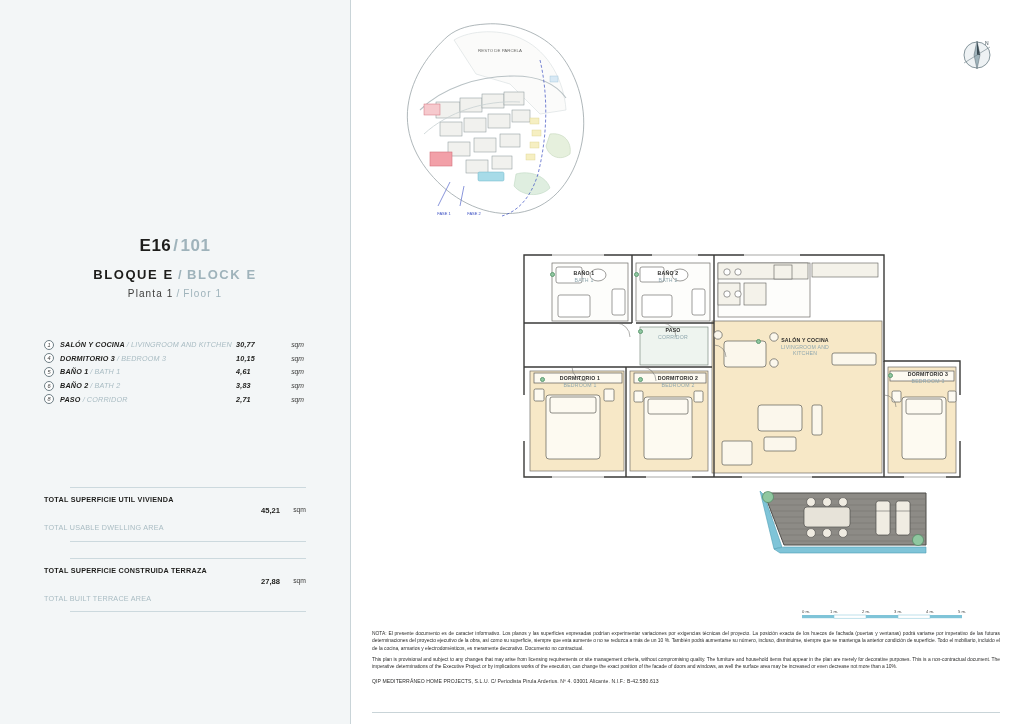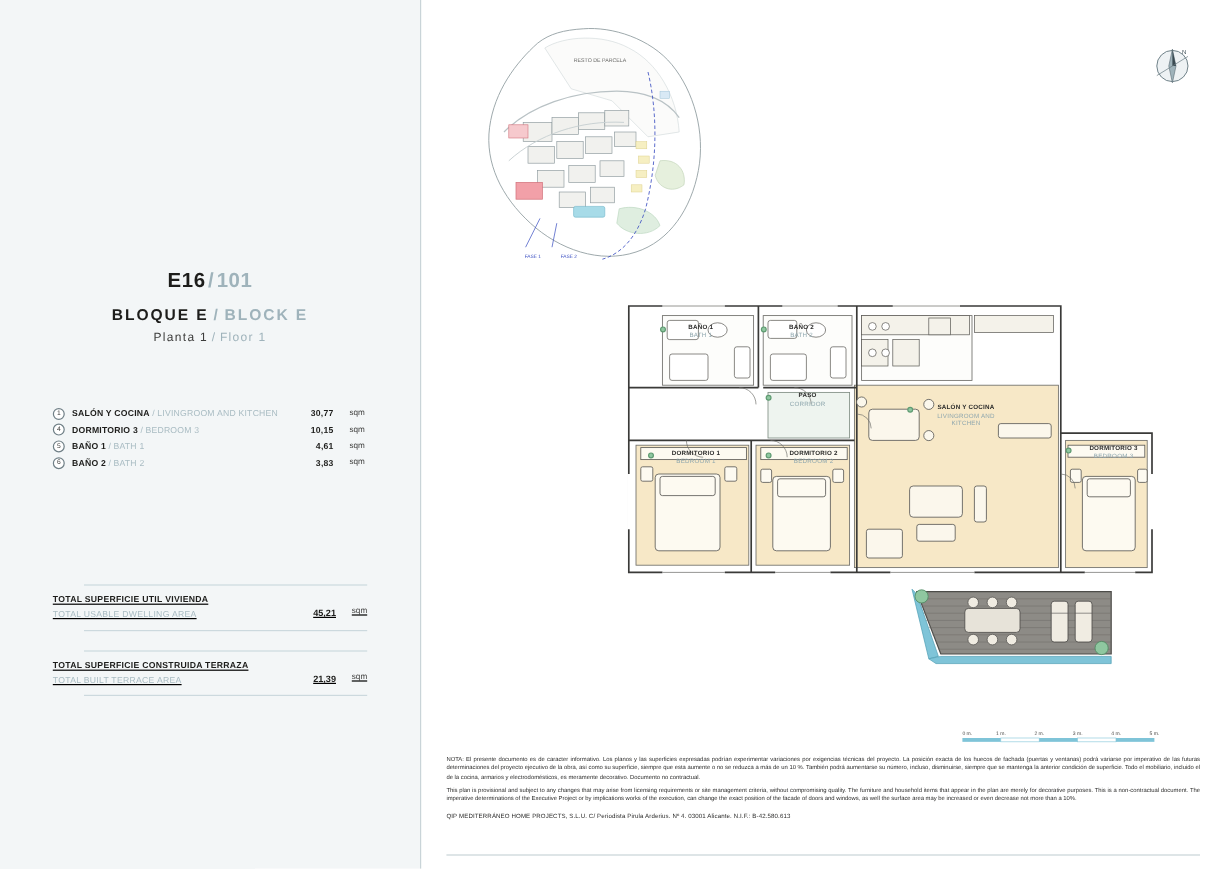--- a/index.html
+++ b/index.html
@@ -23,21 +23,21 @@
   #vert-divider {
     position: absolute;
     left: 350px; top: 0;
     width: 1px; height: 724px;
     background: #c9d4d8;
   }
 
   
   #title-block {
     position: absolute;
-    left: 0; top: 224px;
+    left: 0; top: 236px;
     width: 350px;
     text-align: center;
   }
   .unit-line {
     font-size: 17px;
     font-weight: bold;
     letter-spacing: 0.5px;
     color: #1d1d1b;
   }
   .unit-line .sep { color: #9fb3bb; font-weight: bold; padding: 0 2px; }
@@ -67,20 +67,21 @@
   #room-list {
     position: absolute;
     left: 44px; top: 338px;
     width: 260px;
   }
   .room-row {
     display: flex;
     align-items: center;
     height: 13.6px;
     font-size: 7.2px;
+    font-style: italic;
   }
   .bullet {
     width: 10px; height: 10px;
     border-radius: 50%;
     border: 0.7px solid #6f7f86;
     background: #ffffff;
     color: #3c3c3b;
     font-size: 5.6px;
     line-height: 9px;
     text-align: center;
@@ -90,58 +91,56 @@
   .room-name {
     flex: 1 1 auto;
     white-space: nowrap;
     letter-spacing: 0.2px;
   }
   .room-name .es { font-weight: bold; color: #1d1d1b; }
   .room-name .slash { color: #a9bcc3; padding: 0 2px; }
   .room-name .en { color: #a9bcc3; }
   .room-area {
     width: 42px;
-    text-align: right;
     font-weight: bold;
     color: #1d1d1b;
     letter-spacing: 0.2px;
   }
   .room-unit {
     width: 26px;
     text-align: right;
     color: #3c3c3b;
     font-size: 6.8px;
   }
 
   
   #totals {
     position: absolute;
     left: 44px; top: 487px;
     width: 262px;
-    text-decoration: underline;
   }
   .total-block {
     position: relative;
     padding: 8px 0 9px 0;
   }
   .total-block .hr {
     position: absolute;
     left: 26px; right: 0; top: 0;
     height: 1px;
     background: #ccd9de;
   }
   .total-flex { display: flex; align-items: flex-start; }
   .total-labels { flex: 1 1 auto; }
   .t-es {
     font-size: 7.2px; font-weight: bold; color: #1d1d1b;
     letter-spacing: 0.25px;
   }
   .t-en {
     font-size: 7.2px; color: #a9bcc3; letter-spacing: 0.25px;
-    margin-top: 3px;
+    margin-top: 19px;
   }
   .total-val {
     width: 44px; text-align: right;
     font-size: 7.6px; font-weight: bold; color: #1d1d1b;
     padding-top: 11px;
   }
   .total-unit {
     width: 26px; text-align: right;
     font-size: 6.8px; color: #3c3c3b;
     padding-top: 11px;
@@ -255,20 +254,26 @@
   <div class="room-row">
     <div class="bullet">5</div>
     <div class="room-name"><span class="es">BAÑO 1</span><span class="slash">/</span><span class="en">BATH 1</span></div>
     <div class="room-area">4,61</div>
     <div class="room-unit">sqm</div>
   </div>
   <div class="room-row">
     <div class="bullet">6</div>
     <div class="room-name"><span class="es">BAÑO 2</span><span class="slash">/</span><span class="en">BATH 2</span></div>
     <div class="room-area">3,83</div>
+    <div class="room-unit">sqm</div>
+  </div>
+  <div class="room-row">
+    <div class="bullet">8</div>
+    <div class="room-name"><span class="es">PASO</span><span class="slash">/</span><span class="en">CORRIDOR</span></div>
+    <div class="room-area">2,71</div>
     <div class="room-unit">sqm</div>
   </div>
 </div>
 
 <div id="totals">
   <div class="total-block">
     <div class="hr"></div>
     <div class="total-flex">
       <div class="total-labels">
         <div class="t-es">TOTAL SUPERFICIE UTIL VIVIENDA</div>
@@ -281,21 +286,21 @@
   <div class="total-block">
     <div class="hr"></div>
   </div>
   <div class="total-block">
     <div class="hr"></div>
     <div class="total-flex">
       <div class="total-labels">
         <div class="t-es">TOTAL SUPERFICIE CONSTRUIDA TERRAZA</div>
         <div class="t-en">TOTAL BUILT TERRACE AREA</div>
       </div>
-      <div class="total-val">21,39</div>
+      <div class="total-val">27,88</div>
       <div class="total-unit">sqm</div>
     </div>
     <div class="hr-bottom"></div>
   </div>
 </div>
 
 <div id="site-plan">
   <svg width="220" height="215" viewBox="0 0 220 215">
 
     <path d="M58 22 C40 38 22 62 18 92 C14 122 28 150 52 172 C76 194 110 206 140 196

